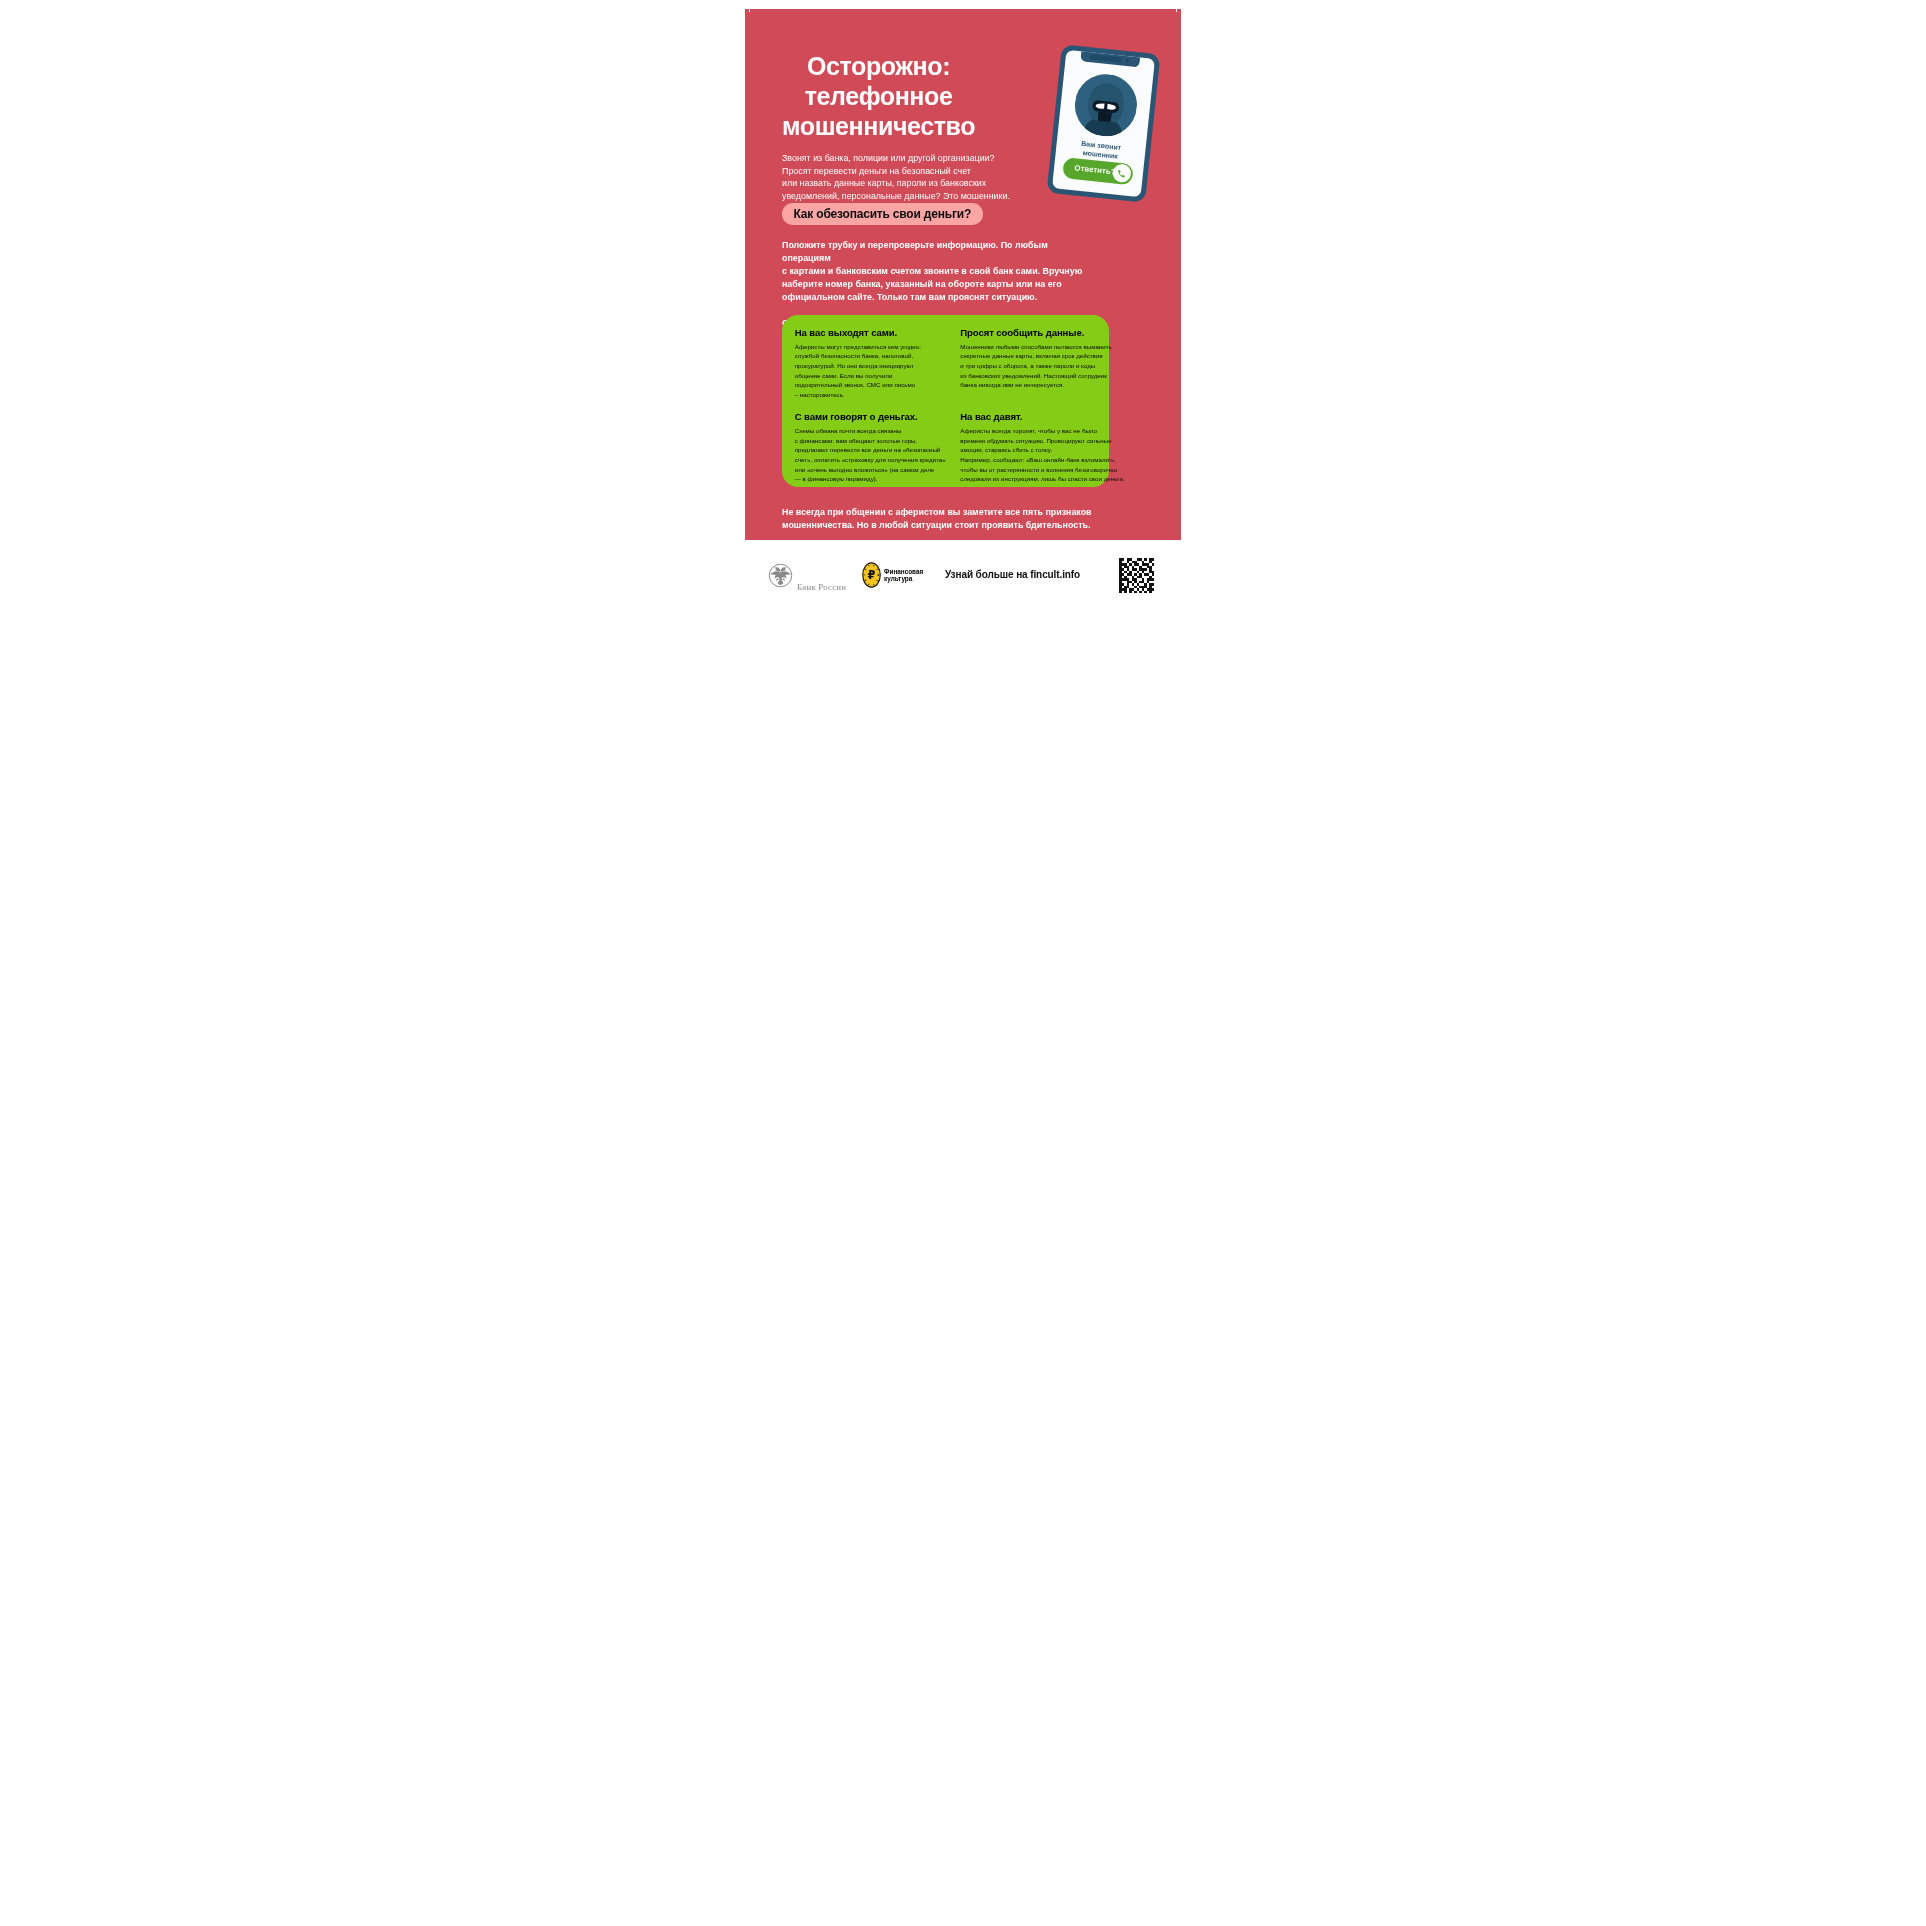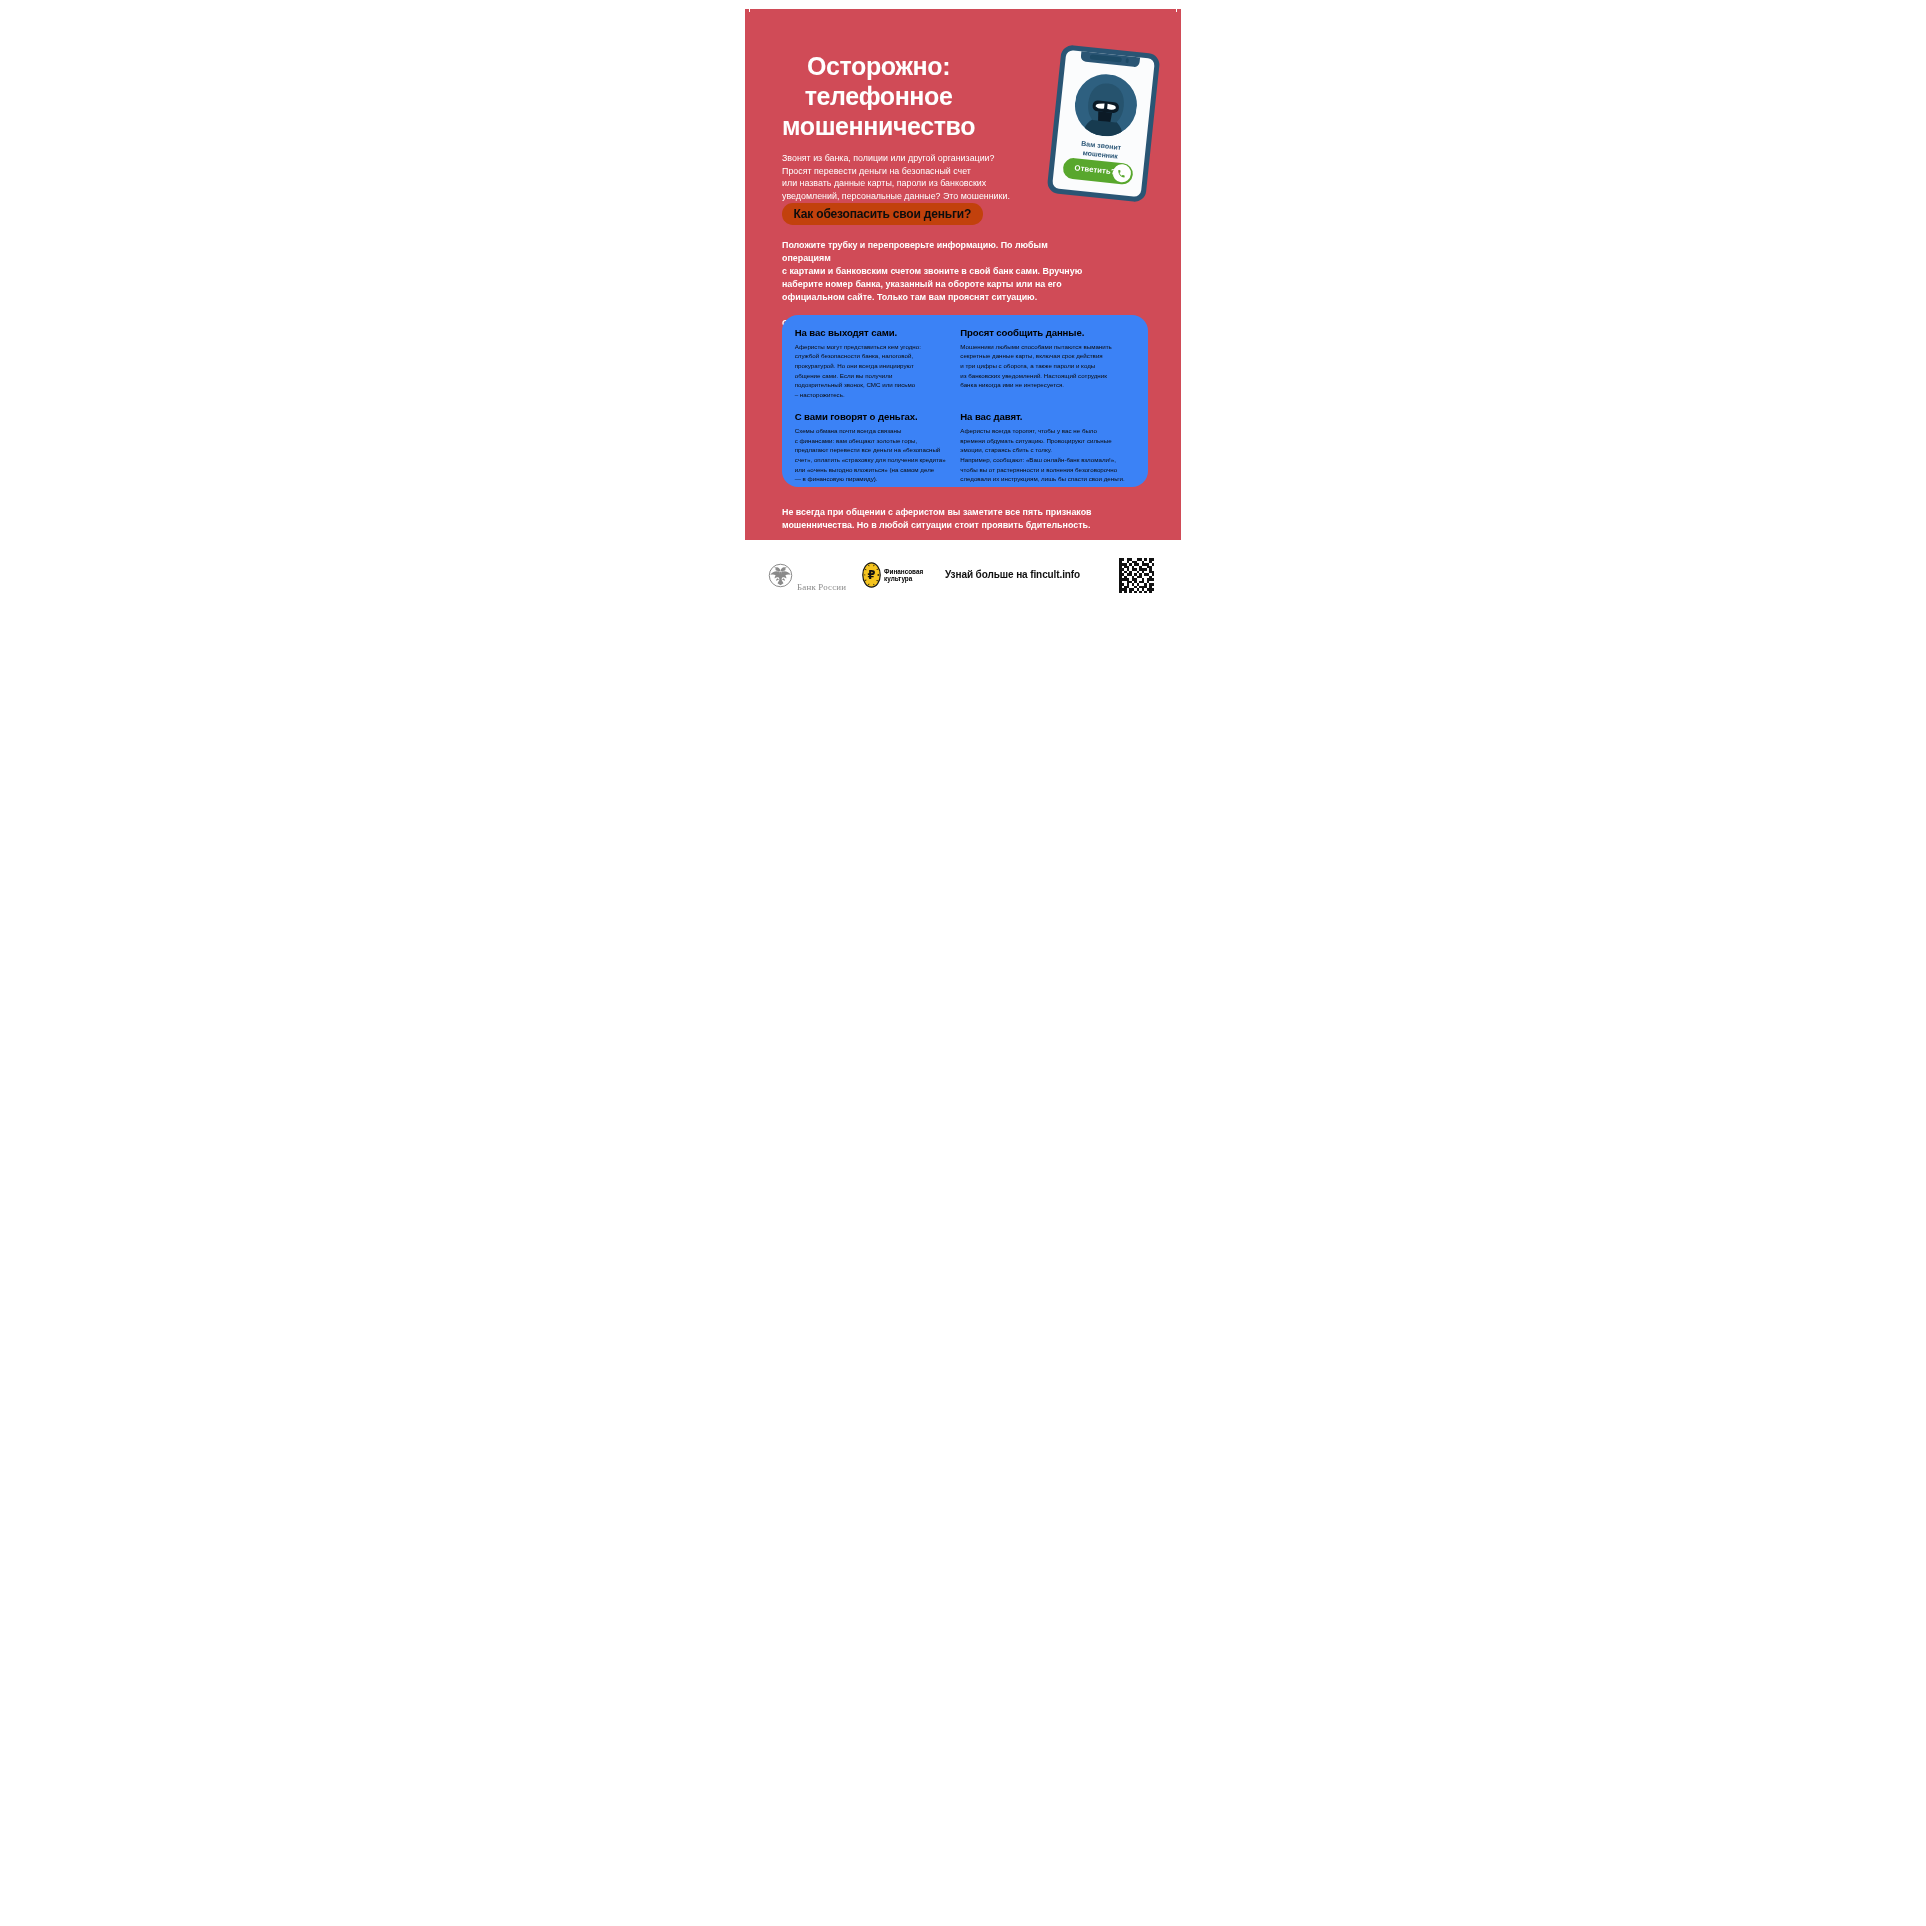--- a/index.html
+++ b/index.html
@@ -10,28 +10,28 @@
 
   
   .mark-h{position:absolute;height:0.8px;width:3.5px;background:#1a1a1a;}
   .mark-v{position:absolute;width:0.8px;height:3.5px;background:#ffffff;top:8.5px;}
 
   
   .title{position:absolute;left:37px;top:34px;color:#fff;font-size:25px;line-height:30px;
          font-weight:700;letter-spacing:-0.4px;}
   .title span{display:block;text-align:center;}
   .intro{position:absolute;left:37px;top:143px;color:#fff;font-size:8.9px;line-height:12.7px;font-weight:400;width:272px;}
-  .badge{position:absolute;left:37px;top:203px;background:#c2410c;color:#0d0d0d;border-radius:10.8px;
+  .badge{position:absolute;left:37px;top:203px;background:#fca5a5;color:#0d0d0d;border-radius:10.8px;
          padding:3.9px 11.6px 4.6px;font-size:12px;font-weight:700;letter-spacing:-0.2px;}
   .advice{position:absolute;left:37px;top:230px;color:#fff;font-size:8.9px;line-height:13px;font-weight:700;width:316px;}
   .signs-intro{position:absolute;left:37px;top:293px;color:#fff;font-size:8.9px;line-height:13px;font-weight:700;width:293px;margin-top:24px;}
   .outro{position:absolute;left:37px;top:498px;color:#fff;font-size:8.9px;line-height:13px;font-weight:700;width:381px;margin-top:8px;}
 
   
-  .card{position:absolute;left:37px;top:315px;width:366px;height:172px;background:#3b82f6;border-radius:16px;
+  .card{position:absolute;left:37px;top:315px;width:327px;height:172px;background:#84cc16;border-radius:16px;
         box-sizing:border-box;padding:11.6px 12.7px;display:grid;grid-template-columns:154px 171px;
         column-gap:11.6px;row-gap:11.6px;align-content:start;}
   .sign h3{margin:0 0 4.2px;font-size:9.6px;font-weight:700;color:#000;letter-spacing:-0.1px;}
   .sign p{margin:0;font-size:6.2px;line-height:9.6px;color:#0a0a0a;}
 
   
   .phone{position:absolute;left:309px;top:49px;width:99px;height:149px;background:#2A5574;border-radius:11.6px;
          transform:rotate(6deg);transform-origin:50% 50%;}
   .screen{position:absolute;left:4.6px;top:4.6px;right:4.6px;bottom:5px;background:#fbfcfd;border-radius:7px;}
   .notch{position:absolute;left:15.4px;top:0px;width:59px;height:10.4px;background:#2A5574;border-radius:0 0 5.4px 5.4px;}

